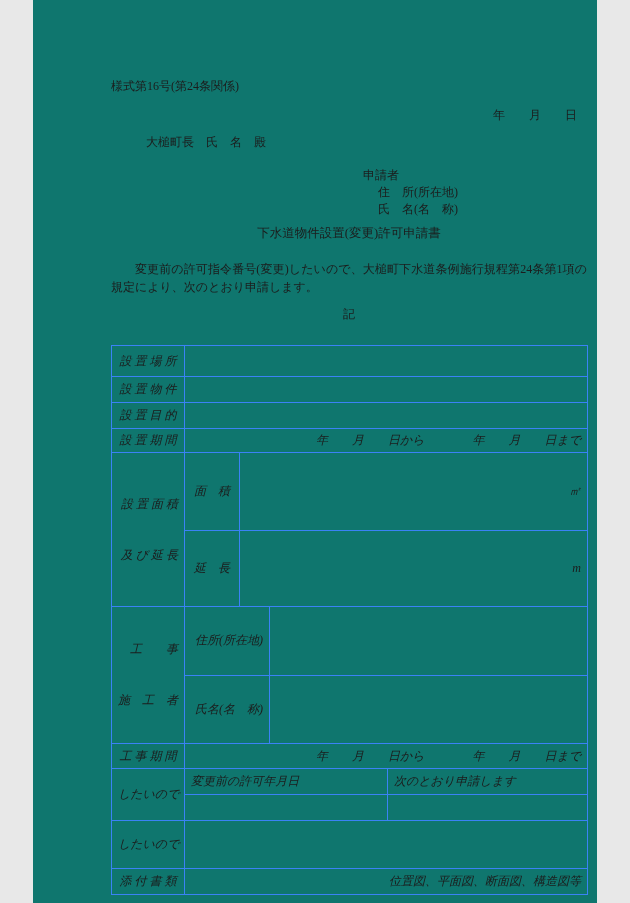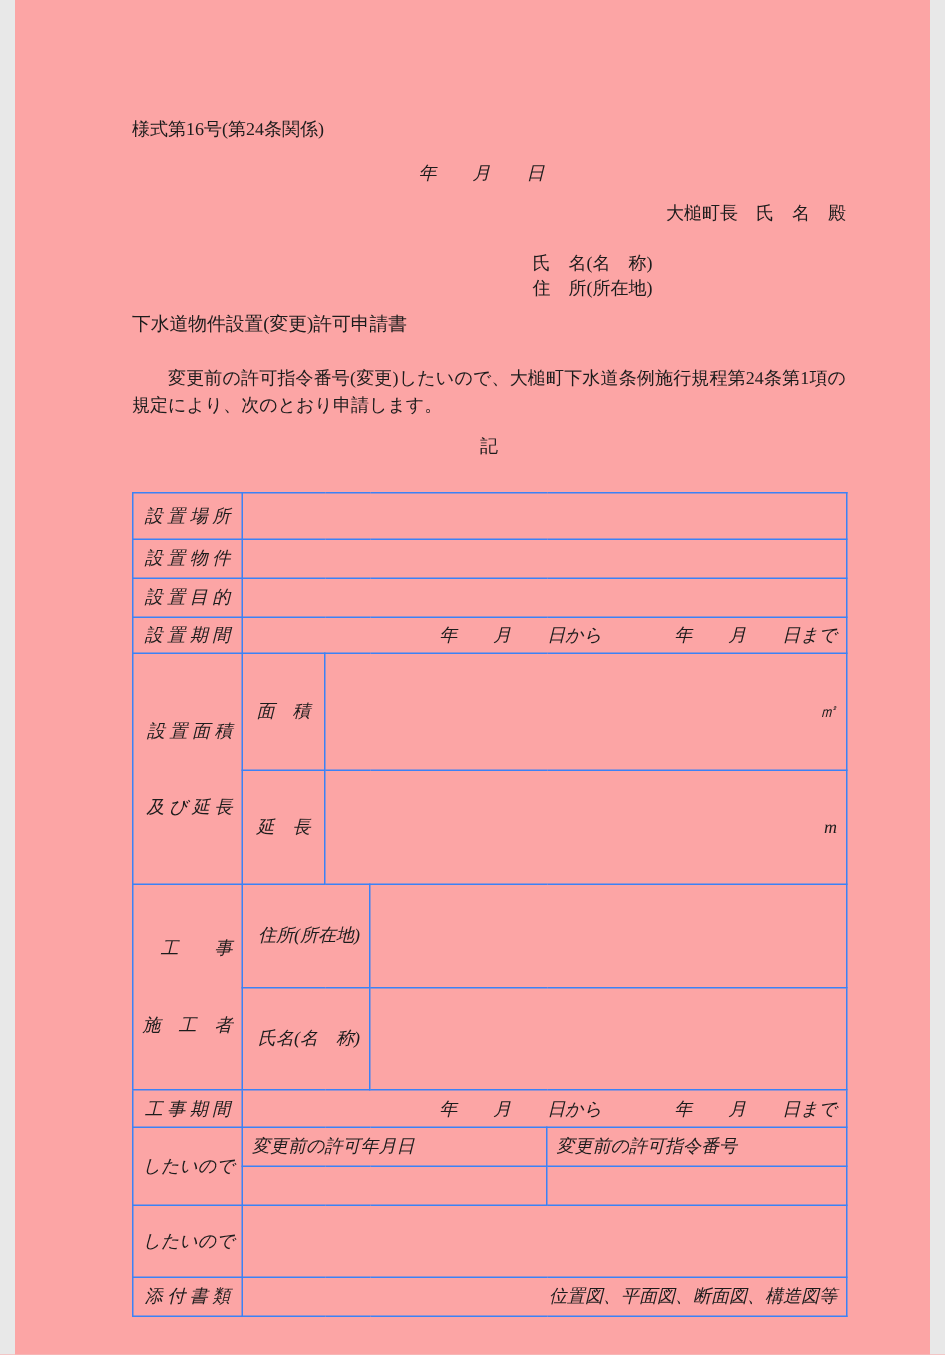--- a/index.html
+++ b/index.html
@@ -1,39 +1,39 @@
 <!DOCTYPE html>
 <html lang="ja"><head>
 <meta charset="utf-8">
 <style>
   html,body{margin:0;padding:0;}
   body{background:#e8e8e8;}
   .page{
     position:relative;
-    width:610px;height:903px;
+    width:564px;height:903px;
     margin:0 auto;
-    background:#fca5a5;
+    background:#0f766e;
     color:#1c1c1c;
     font-family:"Liberation Serif","DejaVu Serif",serif;
     font-size:12px;
     overflow:hidden;
   }
   .content{
     position:absolute;
     left:78px;top:78px;
     width:476px;
   }
   .line{line-height:17px;}
   .form-number{line-height:17px;}
-  .date-line{line-height:17px;text-align:center;padding-right:10px;margin-top:12px;font-style:italic;}
-  .addressee{line-height:17px;margin-top:10px;margin-left:35px;text-align:right;}
+  .date-line{line-height:17px;text-align:right;padding-right:10px;margin-top:12px;}
+  .addressee{line-height:17px;margin-top:10px;margin-left:35px;}
   .applicant{margin-top:16px;margin-left:252px;}
   .applicant .line{line-height:17px;}
   .applicant-lines{margin-left:15px;}
-  .doc-title{line-height:17px;margin-top:7px;font-size:12.5px;}
+  .doc-title{line-height:17px;text-align:center;margin-top:7px;font-size:12.5px;}
   .body-par{margin:18px 0 0 0;text-indent:24px;line-height:18px;text-align:justify;}
   .ki-marker{line-height:17px;text-align:center;margin-top:10px;}
   table.app-table{
     border-collapse:collapse;
     table-layout:fixed;
     width:476px;
     margin-top:22px;
   }
   table.app-table td{
     border:1px solid #3b82f6;
@@ -62,23 +62,24 @@
 <div class="page">
   <div class="content">
 
     <div class="form-number">様式第16号(第24条関係)</div>
 
     <div class="date-line">年　　月　　日</div>
 
     <div class="addressee">大槌町長　氏　名　殿</div>
 
     <div class="applicant">
+      <div class="line">申請者</div>
       <div class="applicant-lines">
+        <div class="line">住　所(所在地)</div>
         <div class="line">氏　名(名　称)</div>
-        <div class="line">住　所(所在地)</div>
       </div>
     </div>
 
     <div class="doc-title">下水道物件設置(変更)許可申請書</div>
 
     <p class="body-par">変更前の許可指令番号(変更)したいので、大槌町下水道条例施行規程第24条第1項の規定により、次のとおり申請します。</p>
 
     <div class="ki-marker">記</div>
 
     <table class="app-table">
@@ -140,21 +141,21 @@
           <td class="val" colspan="2">氏名(名　称)</td>
           <td class="val" colspan="2"></td>
         </tr>
         <tr class="h24">
           <td class="lbl">工 事 期 間</td>
           <td class="val period-val" colspan="4">年　　月　　日から　　　　年　　月　　日まで</td>
         </tr>
         <tr>
           <td class="lbl" rowspan="2">したいので</td>
           <td class="ctr" colspan="3">変更前の許可年月日</td>
-          <td class="ctr">変更前の許可指令番号</td>
+          <td class="ctr">次のとおり申請します</td>
         </tr>
         <tr>
           <td class="val" colspan="3"></td>
           <td class="val"></td>
         </tr>
         <tr class="h47">
           <td class="lbl">したいので</td>
           <td class="val" colspan="4"></td>
         </tr>
         <tr>

